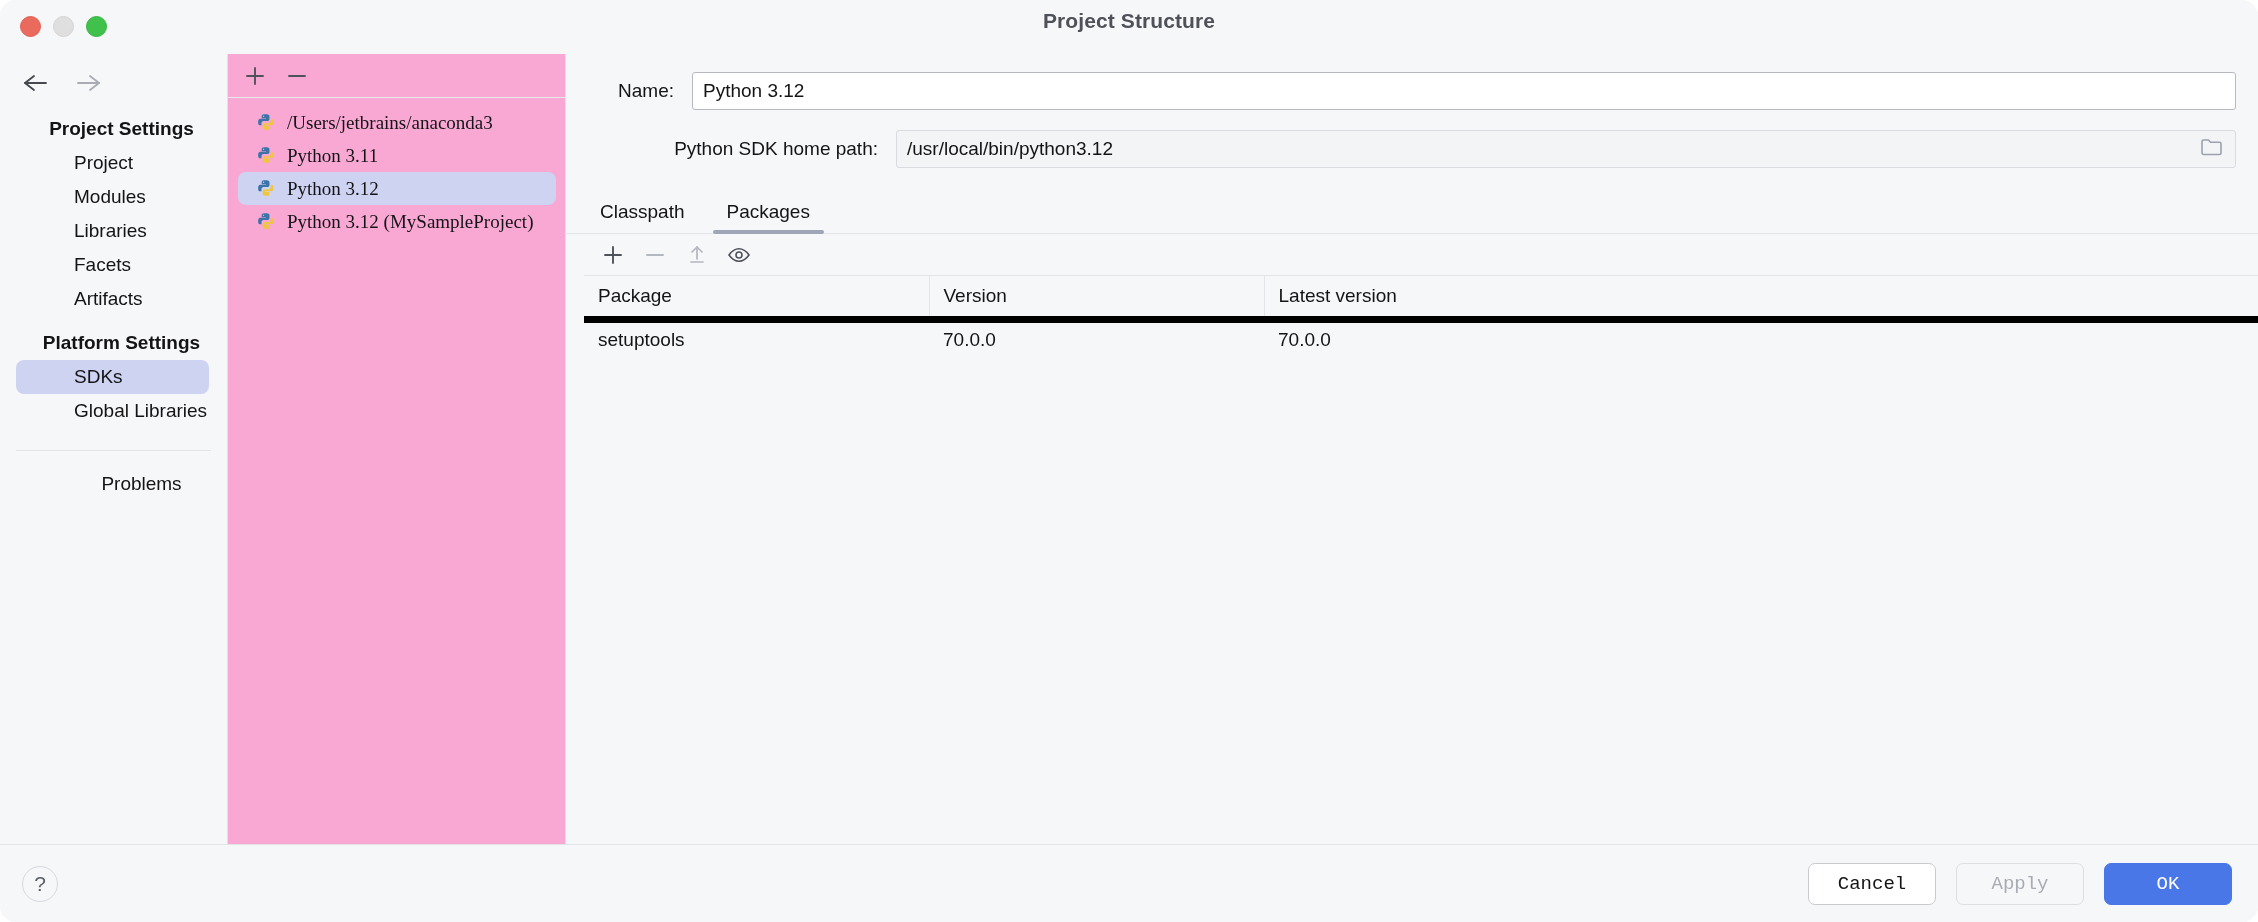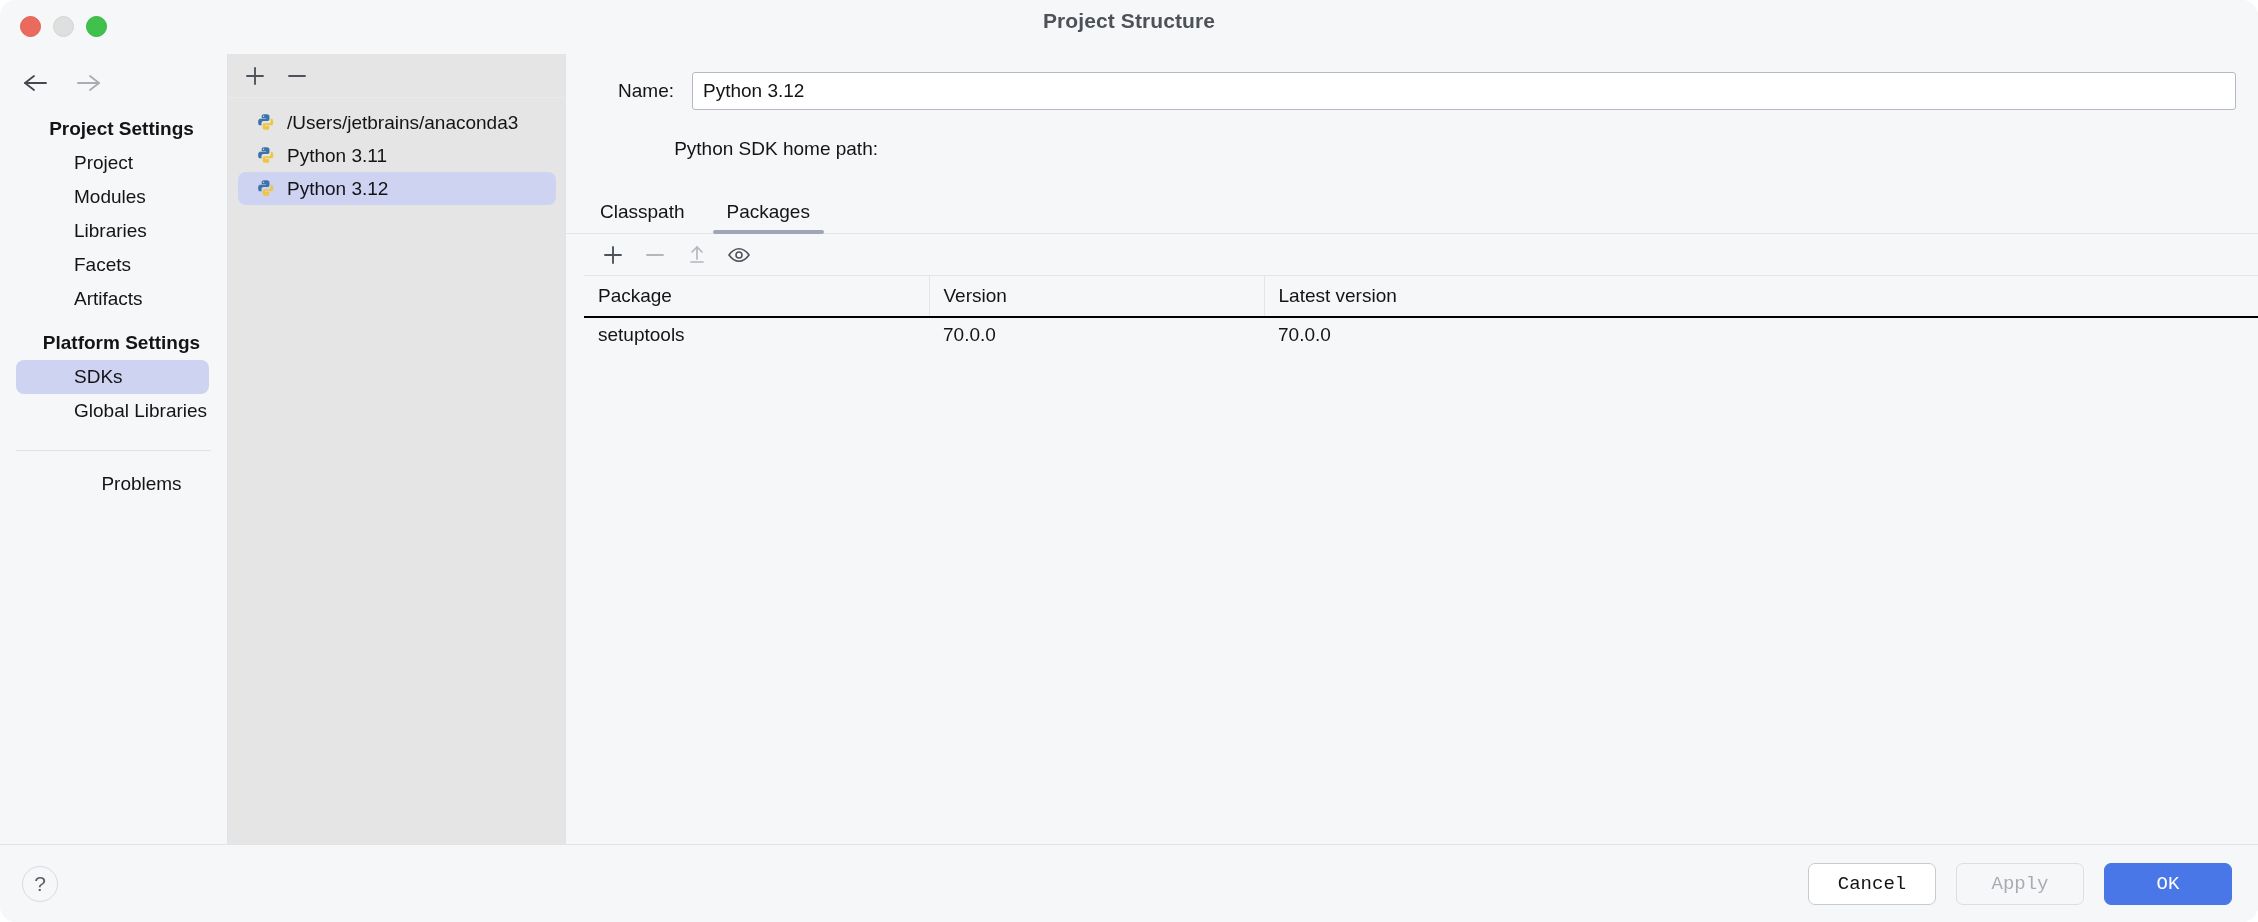--- a/index.html
+++ b/index.html
@@ -106,24 +106,25 @@
     height: 1px;
     background: #e2e3e6;
     margin: 22px 16px 16px 16px;
   }
   .nav-item.standalone { padding-left: 58px; text-align: center; }
 
   
   .sdklist {
     width: 338px;
     flex: 0 0 338px;
-    background: #e5e5e5;
+    background: #f9a8d4;
     border-right: 1px solid #e2e3e6;
     display: flex;
     flex-direction: column;
+    font-family: Liberation Serif, serif;
   }
   .sdklist-toolbar {
     height: 44px;
     flex: 0 0 44px;
     display: flex;
     align-items: center;
     gap: 8px;
     padding-left: 10px;
     border-bottom: 1px solid #e9eaec;
   }
@@ -238,21 +239,21 @@
     flex-direction: column;
     min-height: 0;
   }
   .pkg-table { width: 100%; border-collapse: collapse; table-layout: fixed; }
   .pkg-table th {
     text-align: left;
     font-size: 19px;
     font-weight: normal;
     color: #141416;
     padding: 9px 0 9px 14px;
-    border-bottom: 2px solid #000000;
+    border-bottom: 7px solid #000000;
     border-right: 1px solid #e4e5e8;
     background: #f6f7f9;
   }
   .pkg-table th:last-child { border-right: none; }
   .pkg-table td {
     font-size: 19px;
     color: #141416;
     padding: 6px 0 6px 14px;
     background: #f6f7f9;
   }
@@ -385,34 +386,49 @@
         </div>
 
         <div class="sdk-item selected">
           <svg class="pyicon" viewBox="0 0 32 32">
             <path d="M15.9 2c-2 0-3.6.2-4.8.5-1.4.4-2 1.2-2 2.6v3.2h7v1H6.9c-1.5 0-2.7.9-3.2 2.6-.5 1.9-.5 3.1 0 5.1.4 1.5 1.3 2.6 2.8 2.6h2.3v-3.8c0-1.7 1.5-3.2 3.2-3.2h6.9c1.4 0 2.6-1.2 2.6-2.6V5.1c0-1.4-1.1-2.4-2.6-2.7-.9-.2-2-.4-3-.4zm-3.8 2.1c.6 0 1.1.5 1.1 1.1s-.5 1.1-1.1 1.1-1.1-.5-1.1-1.1.5-1.1 1.1-1.1z" fill="#3c73a8"></path>
             <path d="M23.5 9.3v3.7c0 1.8-1.5 3.3-3.3 3.3h-6.9c-1.4 0-2.6 1.2-2.6 2.6v4.9c0 1.4 1.2 2.2 2.6 2.6 1.7.5 3.3.6 5.3 0 1.3-.4 2.6-1.1 2.6-2.6v-3.2h-6.9v-1h10.4c1.5 0 2.1-1.1 2.6-2.6.5-1.6.5-3.1 0-5.1-.4-1.5-1.1-2.6-2.6-2.6h-1.2zM19.7 25.4c.6 0 1.1.5 1.1 1.1s-.5 1.1-1.1 1.1-1.1-.5-1.1-1.1.5-1.1 1.1-1.1z" fill="#f0c53f"></path>
           </svg>
           <span>Python 3.12</span>
         </div>
 
+        <div class="sdk-item">
+          <svg class="pyicon" viewBox="0 0 32 32">
+            <path d="M15.9 2c-2 0-3.6.2-4.8.5-1.4.4-2 1.2-2 2.6v3.2h7v1H6.9c-1.5 0-2.7.9-3.2 2.6-.5 1.9-.5 3.1 0 5.1.4 1.5 1.3 2.6 2.8 2.6h2.3v-3.8c0-1.7 1.5-3.2 3.2-3.2h6.9c1.4 0 2.6-1.2 2.6-2.6V5.1c0-1.4-1.1-2.4-2.6-2.7-.9-.2-2-.4-3-.4zm-3.8 2.1c.6 0 1.1.5 1.1 1.1s-.5 1.1-1.1 1.1-1.1-.5-1.1-1.1.5-1.1 1.1-1.1z" fill="#3c73a8"></path>
+            <path d="M23.5 9.3v3.7c0 1.8-1.5 3.3-3.3 3.3h-6.9c-1.4 0-2.6 1.2-2.6 2.6v4.9c0 1.4 1.2 2.2 2.6 2.6 1.7.5 3.3.6 5.3 0 1.3-.4 2.6-1.1 2.6-2.6v-3.2h-6.9v-1h10.4c1.5 0 2.1-1.1 2.6-2.6.5-1.6.5-3.1 0-5.1-.4-1.5-1.1-2.6-2.6-2.6h-1.2zM19.7 25.4c.6 0 1.1.5 1.1 1.1s-.5 1.1-1.1 1.1-1.1-.5-1.1-1.1.5-1.1 1.1-1.1z" fill="#f0c53f"></path>
+          </svg>
+          <span>Python 3.12 (MySampleProject)</span>
+        </div>
       </div>
     </div>
 
     <div class="detail">
 
       <div class="field-row">
         <div class="field-label name">Name:</div>
         <div class="text-input">
           <span>Python 3.12</span>
         </div>
       </div>
 
       <div class="field-row">
         <div class="field-label path">Python SDK home path:</div>
+        <div class="text-input readonly">
+          <span class="path-value">/usr/local/bin/python3.12</span>
+          <span>
+            <svg width="26" height="22" viewBox="0 0 26 22">
+              <path d="M3 5.5c0-.8.7-1.5 1.5-1.5h5l2 2.2h9c.8 0 1.5.7 1.5 1.5v9.3c0 .8-.7 1.5-1.5 1.5H4.5c-.8 0-1.5-.7-1.5-1.5z" fill="none" stroke="#9ba1ae" stroke-width="1.6" stroke-linejoin="round"></path>
+            </svg>
+          </span>
+        </div>
       </div>
 
       <div class="tabs">
         <div class="tab">
           <span>Classpath</span>
           
         </div>
         <div class="tab active">
           <span>Packages</span>
           <span class="underline"></span>

